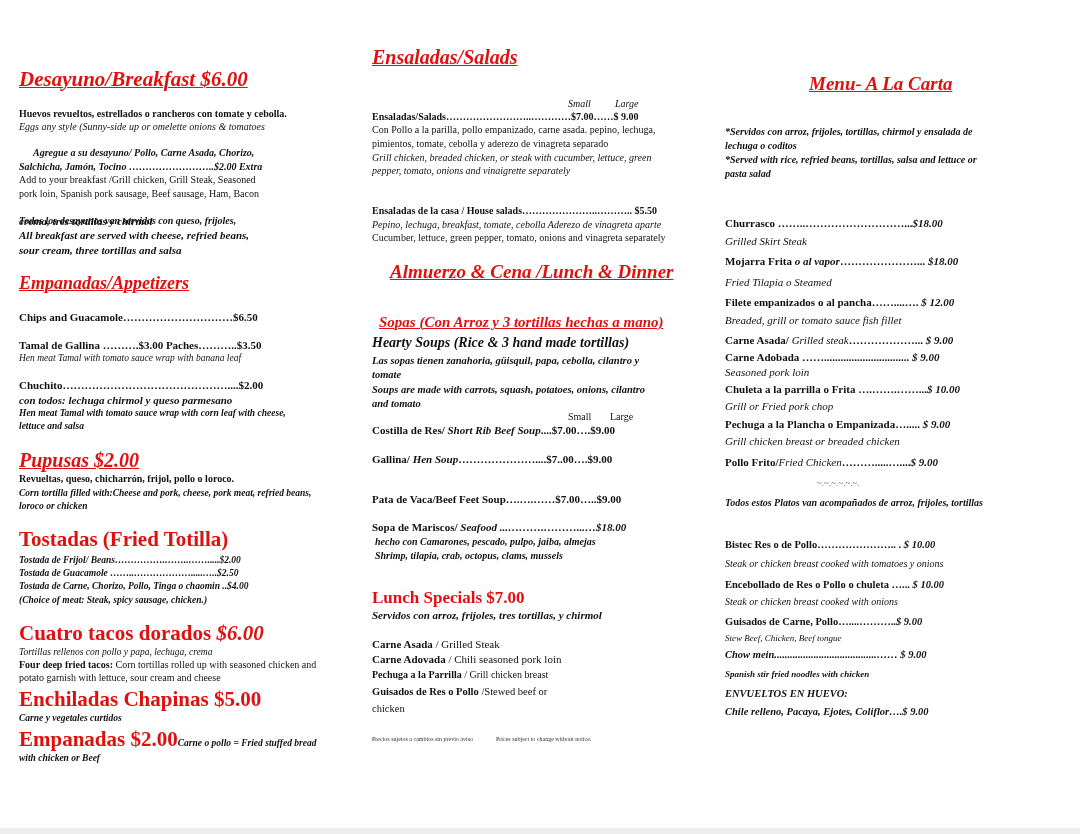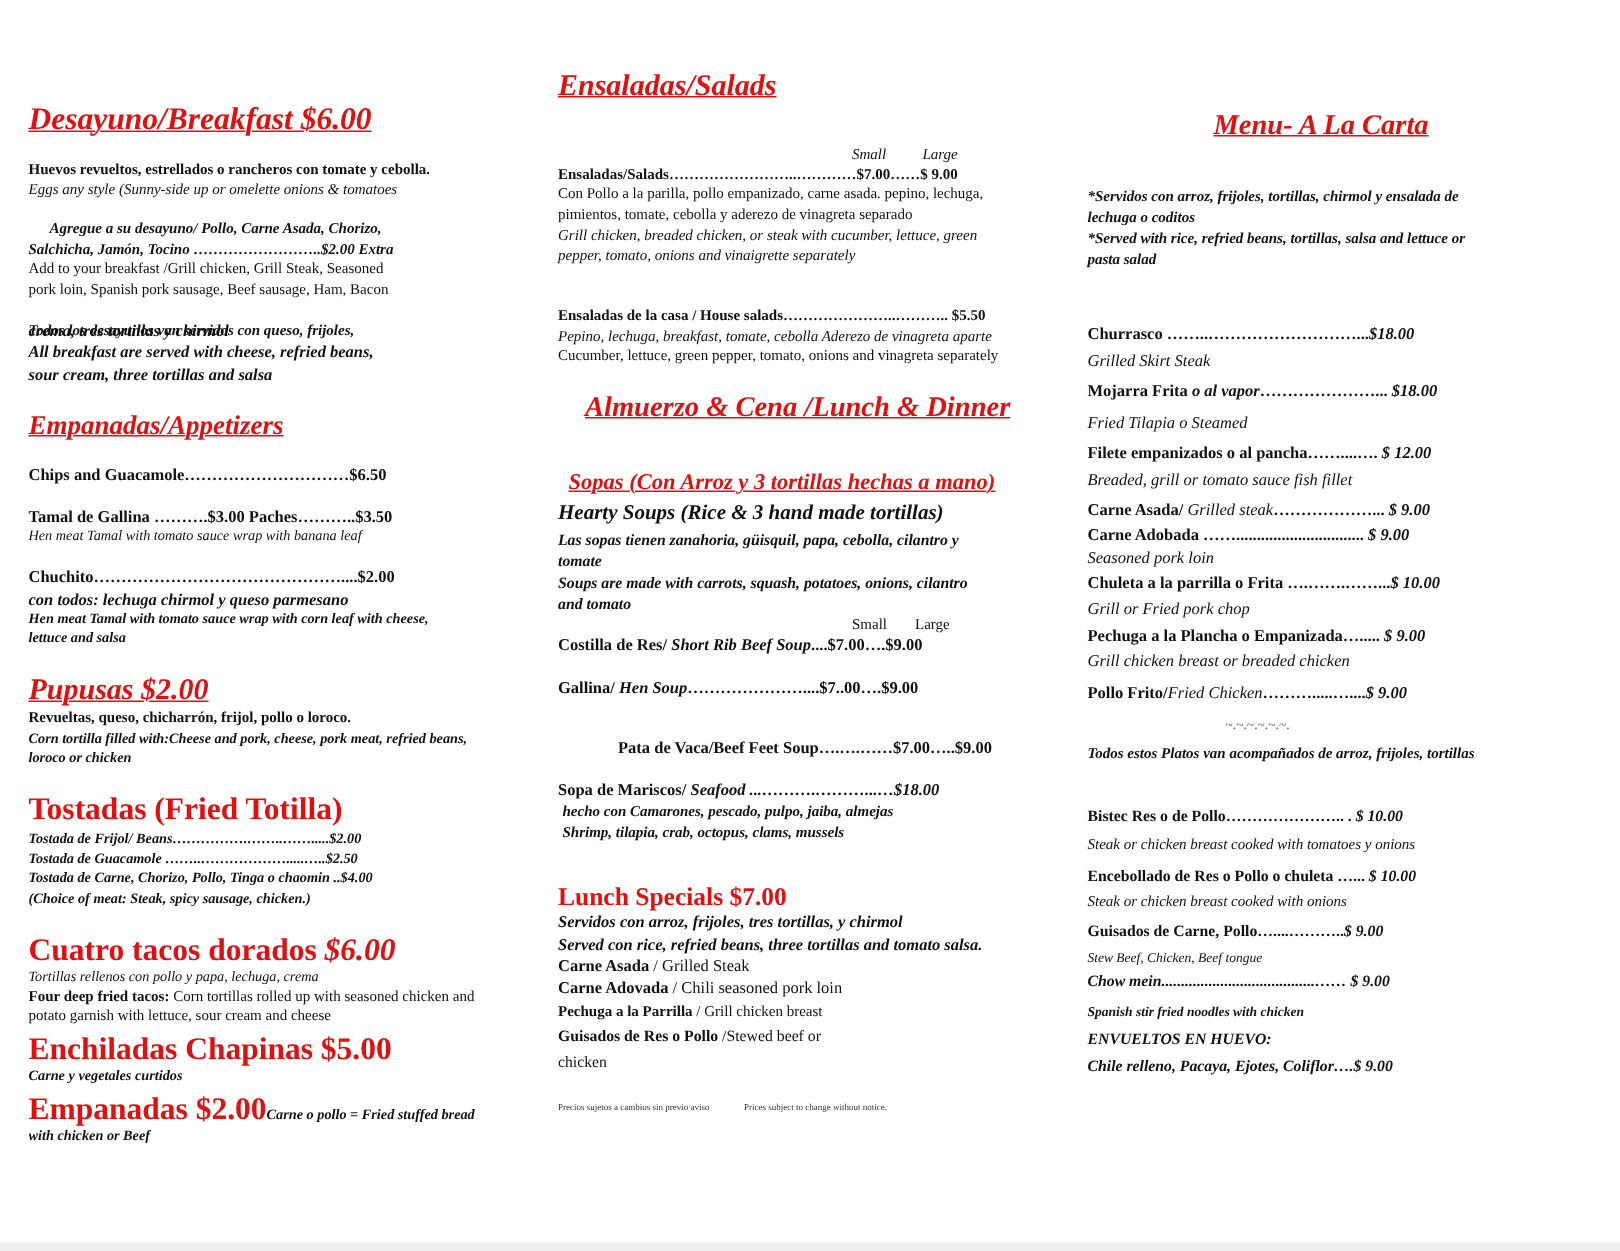--- a/index.html
+++ b/index.html
@@ -97,32 +97,31 @@
     <div class="abs bi s11" style="left:12px;top:396px;font-size:10.5px;">and tomato</div>
     <div class="abs s10" style="left:208px;top:410px;">Small</div>
     <div class="abs s10" style="left:250px;top:410px;">Large</div>
 
     <div class="abs b s11" style="left:12px;top:423px;">
       <span>Costilla de Res/ </span><span class="i">Short Rib Beef Soup</span><span>....$7.00….$9.00</span>
     </div>
     <div class="abs b s11" style="left:12px;top:452px;">
       <span>Gallina/ </span><span class="i">Hen Soup</span><span>…………………....$7..00….$9.00</span>
     </div>
-    <div class="abs b s11" style="left:12px;top:492px;margin-left:40px;">
+    <div class="abs b s11" style="left:12px;top:492px;">
       <span>Pata de Vaca/Beef Feet Soup</span><span>….….……$7.00…..$9.00</span>
     </div>
     <div class="abs b s11" style="left:12px;top:520px;">
       <span>Sopa de Mariscos/ </span><span class="i">Seafood</span><span class="i"> ...……….………...…$18.00</span>
     </div>
     <div class="abs bi s10" style="left:15px;top:535px;">hecho con Camarones, pescado, pulpo, jaiba, almejas</div>
     <div class="abs bi s10" style="left:15px;top:549px;">Shrimp, tilapia, crab, octopus, clams, mussels</div>
 
     <div class="abs red hd-plain" style="left:12px;top:587px;font-size:17px;line-height:22px;">Lunch Specials $7.00</div>
     <div class="abs bi s11" style="left:12px;top:608px;">Servidos con arroz, frijoles, tres tortillas, y chirmol</div>
-    <div class="abs bi s11" style="left:12px;top:623px;">Served con rice, refried beans, three tortillas and tomato salsa.</div>
     <div class="abs s11" style="left:12px;top:637px;">
       <span class="b">Carne Asada</span><span> / Grilled Steak</span>
     </div>
     <div class="abs s11" style="left:12px;top:652px;">
       <span class="b">Carne Adovada</span><span> / Chili seasoned pork loin</span>
     </div>
     <div class="abs s10" style="left:12px;top:668px;">
       <span class="b">Pechuga a la Parrilla</span><span> / Grill chicken breast</span>
     </div>
     <div class="abs s11" style="left:12px;top:684px;font-size:10.5px;">

